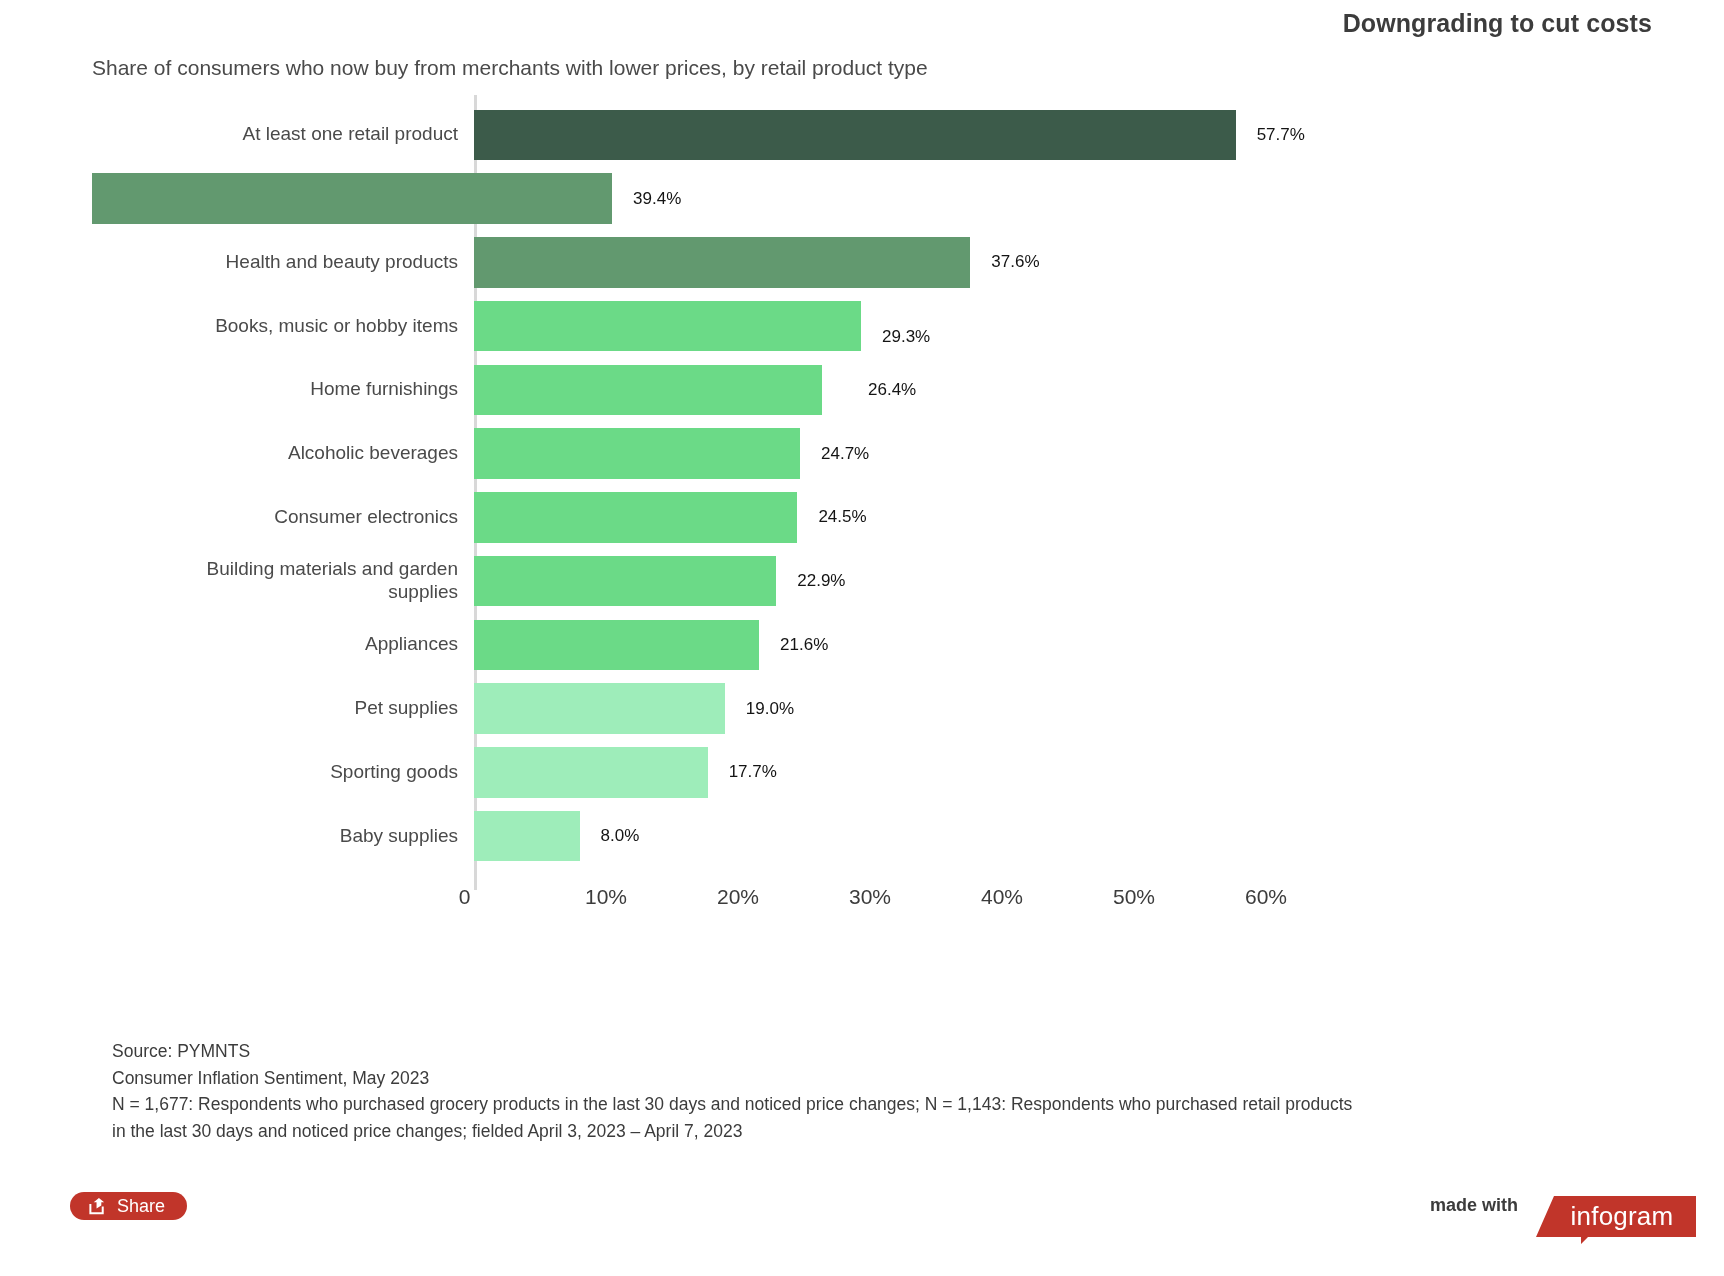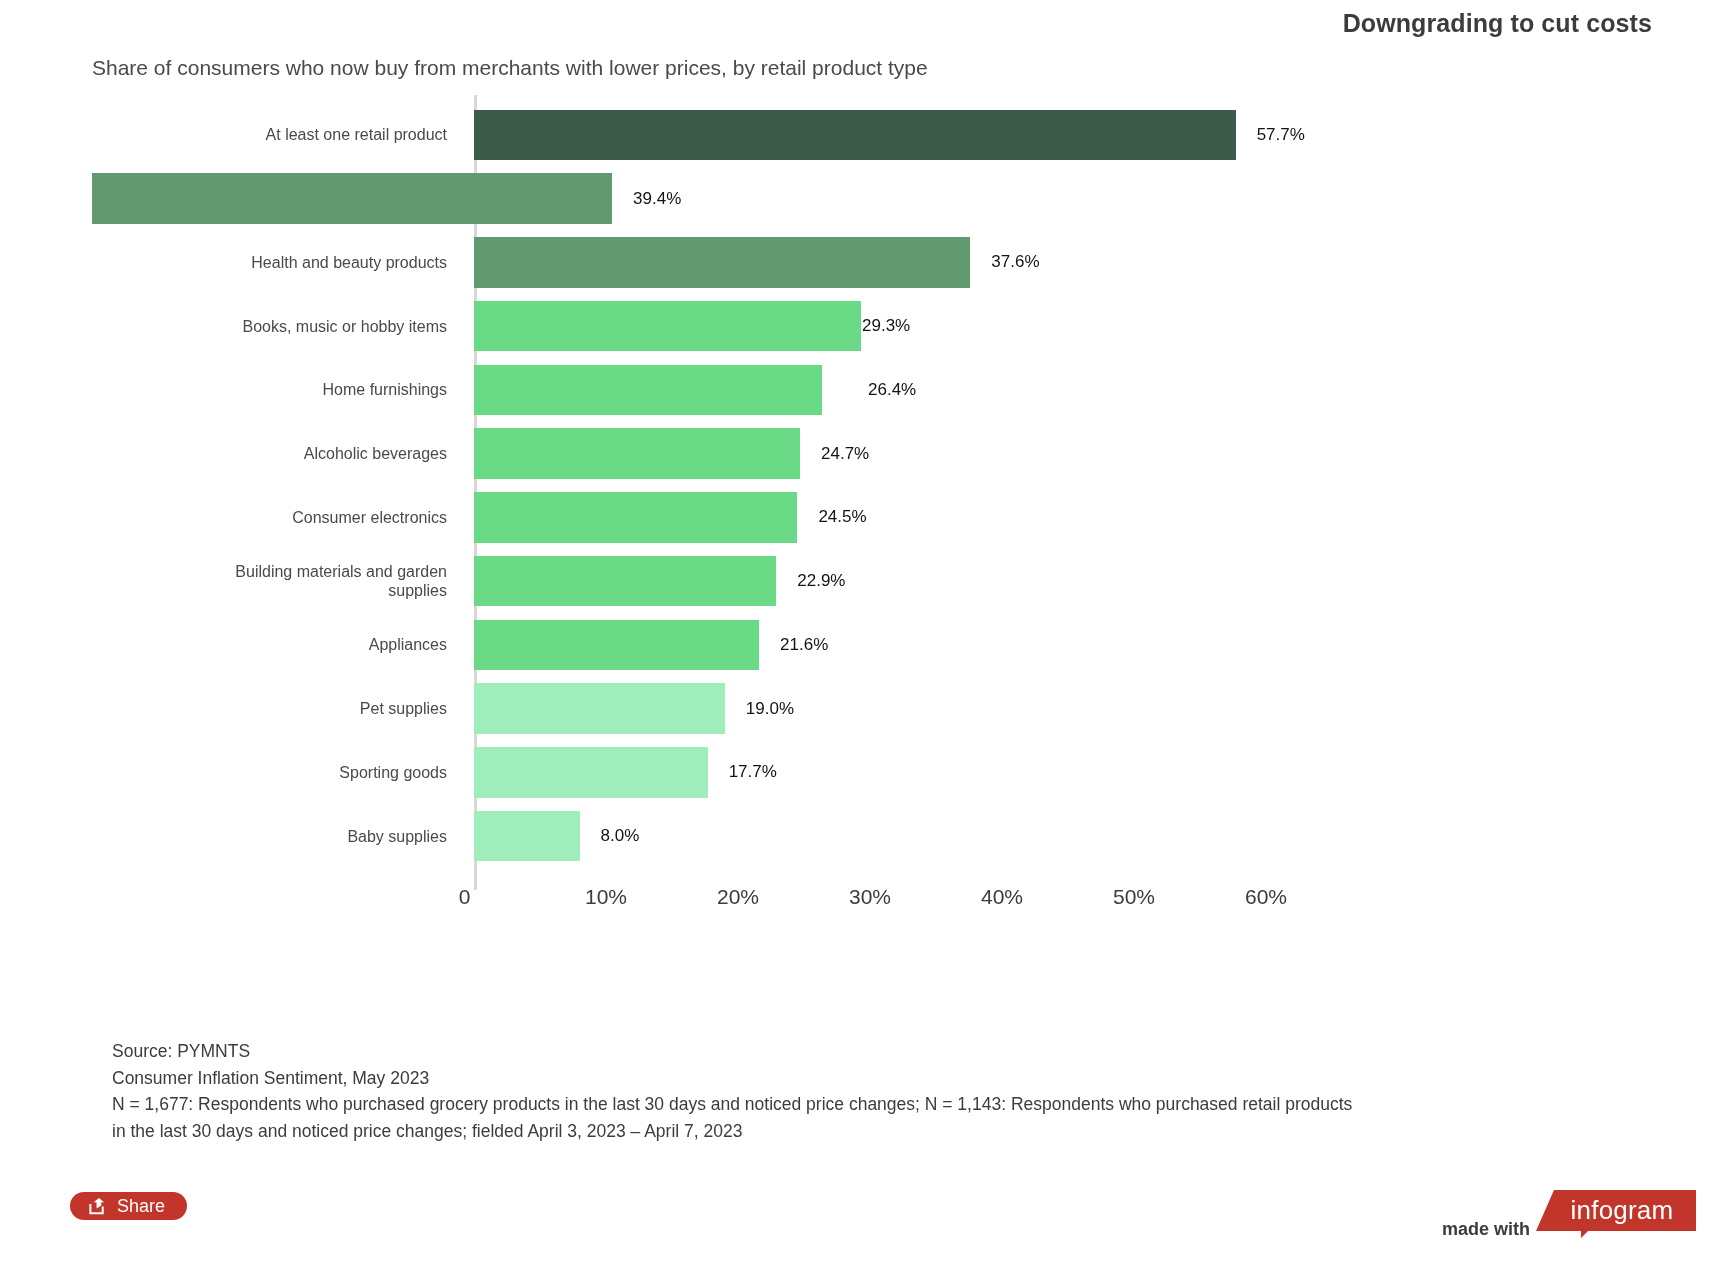--- a/index.html
+++ b/index.html
@@ -63,22 +63,22 @@
     position: relative;
   }
 
   .cat-label {
     width: 382px;
     flex: 0 0 382px;
     display: flex;
     align-items: center;
     justify-content: flex-end;
     text-align: right;
-    padding-right: 27px;
-    font-size: 16px;
+    padding-right: 16px;
+    font-size: 19px;
     color: #4a4a4a;
     line-height: 1.2;
     white-space: pre-line;
   }
 
   .bar-zone {
     flex: 1 1 auto;
     position: relative;
     display: flex;
     align-items: center;
@@ -173,24 +173,24 @@
   .share-btn .label {
     color: #ffffff;
     font-size: 18px;
     line-height: 1;
   }
   .share-icon { width: 19px; height: 19px; display: block; }
 
   .made-with {
     position: absolute;
     right: 28px;
-    top: 6px;
-    display: flex;
-    align-items: flex-end;
-    gap: 6px;
+    top: 12px;
+    display: flex;
+    align-items: flex-start;
+    gap: 18px;
   }
   .made-with .mw-text {
     font-size: 18px;
     color: #3c3c3c;
     line-height: 1;
     font-weight: bold;
   }
   .infogram-logo {
     position: relative;
     width: 160px;
@@ -249,21 +249,21 @@
               <div class="bar" style="width: 496.32px; background: rgb(98, 153, 111);"></div>
               <div class="bar-value" style="left: 496.32px;">37.6%</div>
             </div>
           </div>
         </div>
         <div class="row">
           <div class="cat-label">Books, music or hobby items</div>
           <div class="bar-zone">
             <div class="bar-wrap">
               <div class="bar" style="width: 386.76px; background: rgb(107, 218, 135);"></div>
-              <div class="bar-value" style="left: 367px;">29.3%</div>
+              <div class="bar-value" style="left: 387px; margin-top: 11px;">29.3%</div>
             </div>
           </div>
         </div>
         <div class="row">
           <div class="cat-label">Home furnishings</div>
           <div class="bar-zone">
             <div class="bar-wrap">
               <div class="bar" style="width: 348.48px; background: rgb(107, 218, 135);"></div>
               <div class="bar-value" style="left: 345px; margin-left: 28px;">26.4%</div>
             </div>

